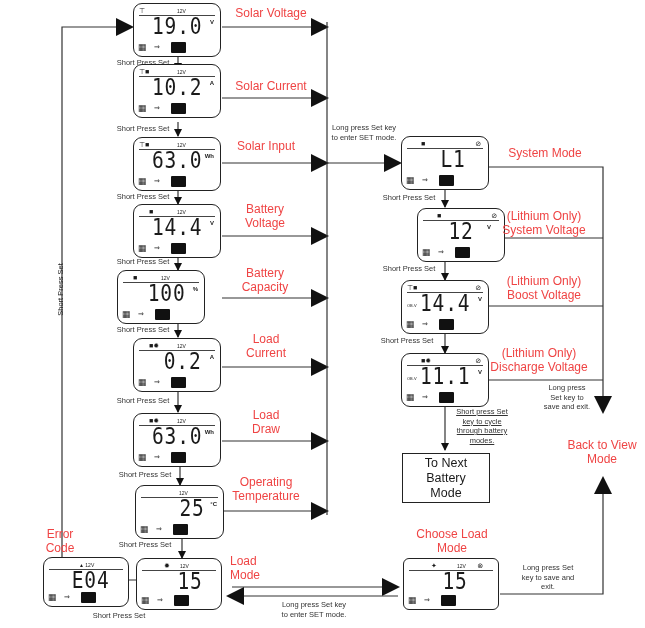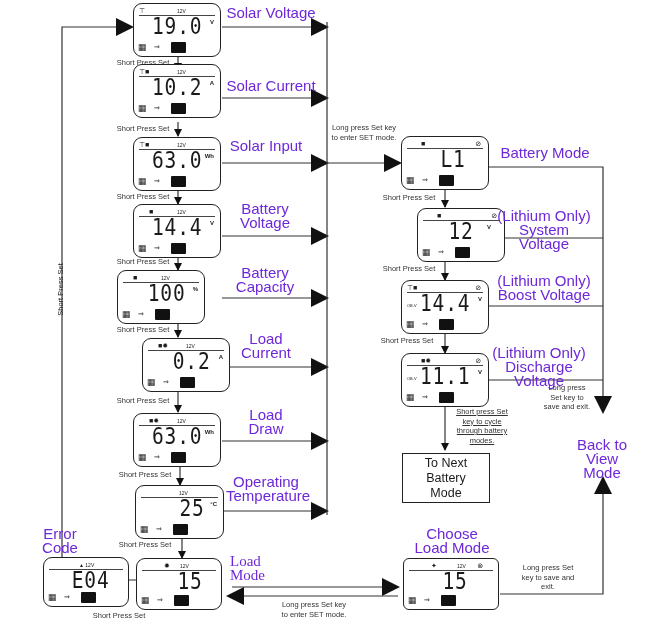--- a/index.html
+++ b/index.html
@@ -10,21 +10,21 @@
   .lcd .top .ic{position:absolute;top:0;font-size:7px;}
   .lcd .top .sv{position:absolute;left:38px;top:0;font-size:5px;}
   .lcd .top .st{position:absolute;right:2px;top:0;font-size:7px;}
   .lcd .val{position:absolute;right:18px;top:11px;font-family:"DejaVu Sans Mono",monospace;font-size:23px;line-height:23px;letter-spacing:1px;font-weight:normal;transform:scaleX(0.85);transform-origin:right;}
   .lcd .unit{position:absolute;right:6px;top:15px;font-size:6px;font-weight:bold;}
   .lcd .side{position:absolute;left:5px;top:22px;font-size:4px;}
   .lcd .bot{position:absolute;left:4px;bottom:3px;height:12px;width:60px;}
   .lcd .bot .panel{position:absolute;left:0;bottom:1px;font-size:9px;}
   .lcd .bot .arr{position:absolute;left:16px;bottom:2px;font-size:7px;}
   .lcd .bot .batt{position:absolute;left:33px;bottom:0;width:15px;height:11px;background:#111;border-radius:1px;}
-  .lbl{position:absolute;font-size:15px;line-height:14px;text-align:center;color:#6d28d9;}
+  .lbl{position:absolute;font-size:12px;line-height:14px;text-align:center;color:#ef4444;}
   .sm{position:absolute;font-size:7.5px;line-height:9.5px;color:#333;text-align:center;}
   .box{position:absolute;border:1.5px solid #222;box-sizing:border-box;font-size:12.5px;line-height:15px;text-align:center;display:flex;align-items:center;justify-content:center;}
   .vert{position:absolute;font-size:7.5px;transform:rotate(-90deg);transform-origin:center;white-space:nowrap;}
 </style>
 </head>
 <body>
 
 <svg class="wires" viewBox="0 0 645 628">
   <defs>
     <marker id="ah" markerWidth="8" markerHeight="8" refX="7" refY="4" orient="auto" markerUnits="userSpaceOnUse">
@@ -151,21 +151,21 @@
   <div class="unit">%</div>
   <div class="bot">
       <span class="panel">▦</span>
       <span class="arr">⇒</span>
       <span class="batt"></span>
     </div>
 </div>
 <div class="lbl" style="left:232px;top:266px;width:66px;">Battery Capacity</div>
 <div class="sm" style="left:112px;top:325px;width:62px;">Short Press Set</div>
 
-<div class="lcd" style="left:133px;top:338px;margin-left:9px;">
+<div class="lcd" style="left:133px;top:338px;">
   <div class="top">
       <span class="ic" style="left:10px">■✹</span>
       <span class="sv">12V</span>
     </div>
   <div class="val">0.2</div>
   <div class="unit">A</div>
   <div class="bot">
       <span class="panel">▦</span>
       <span class="arr">⇒</span>
       <span class="batt"></span>
@@ -210,21 +210,21 @@
       <span class="ic" style="left:22px">✹</span>
       <span class="sv">12V</span>
     </div>
   <div class="val">15</div>
   <div class="bot">
       <span class="panel">▦</span>
       <span class="arr">⇒</span>
       <span class="batt"></span>
     </div>
 </div>
-<div class="lbl" style="left:230px;top:554px;width:36px;text-align:left;font-family:Liberation Serif, serif;">Load Mode</div>
+<div class="lbl" style="left:230px;top:554px;width:36px;text-align:left;">Load Mode</div>
 <div class="sm" style="left:88px;top:611px;width:62px;">Short Press Set</div>
 
 <div class="lbl" style="left:40px;top:527px;width:40px;">Error Code</div>
 <div class="lcd" style="left:16px;top:557px;width:86px;height:50px;margin-left:27px;">
   <div class="top">
       <span class="sv" style="left:30px">▲ 12V</span>
     </div>
   <div class="val" style="right:18px">E04</div>
   <div class="bot">
       <span class="panel">▦</span>
@@ -241,21 +241,21 @@
       <span class="ic" style="left:14px">■</span>
       <span class="st">⊘</span>
     </div>
   <div class="val" style="right:22px">L1</div>
   <div class="bot">
       <span class="panel">▦</span>
       <span class="arr">⇒</span>
       <span class="batt"></span>
     </div>
 </div>
-<div class="lbl" style="left:500px;top:146px;width:90px;">Battery Mode</div>
+<div class="lbl" style="left:500px;top:146px;width:90px;">System Mode</div>
 <div class="sm" style="left:378px;top:193px;width:62px;">Short Press Set</div>
 
 <div class="lcd" style="left:417px;top:208px;">
   <div class="top">
       <span class="ic" style="left:14px">■</span>
       <span class="st">⊘</span>
     </div>
   <div class="val" style="right:30px">12</div>
   <div class="unit" style="right:13px">V</div>
   <div class="bot">

